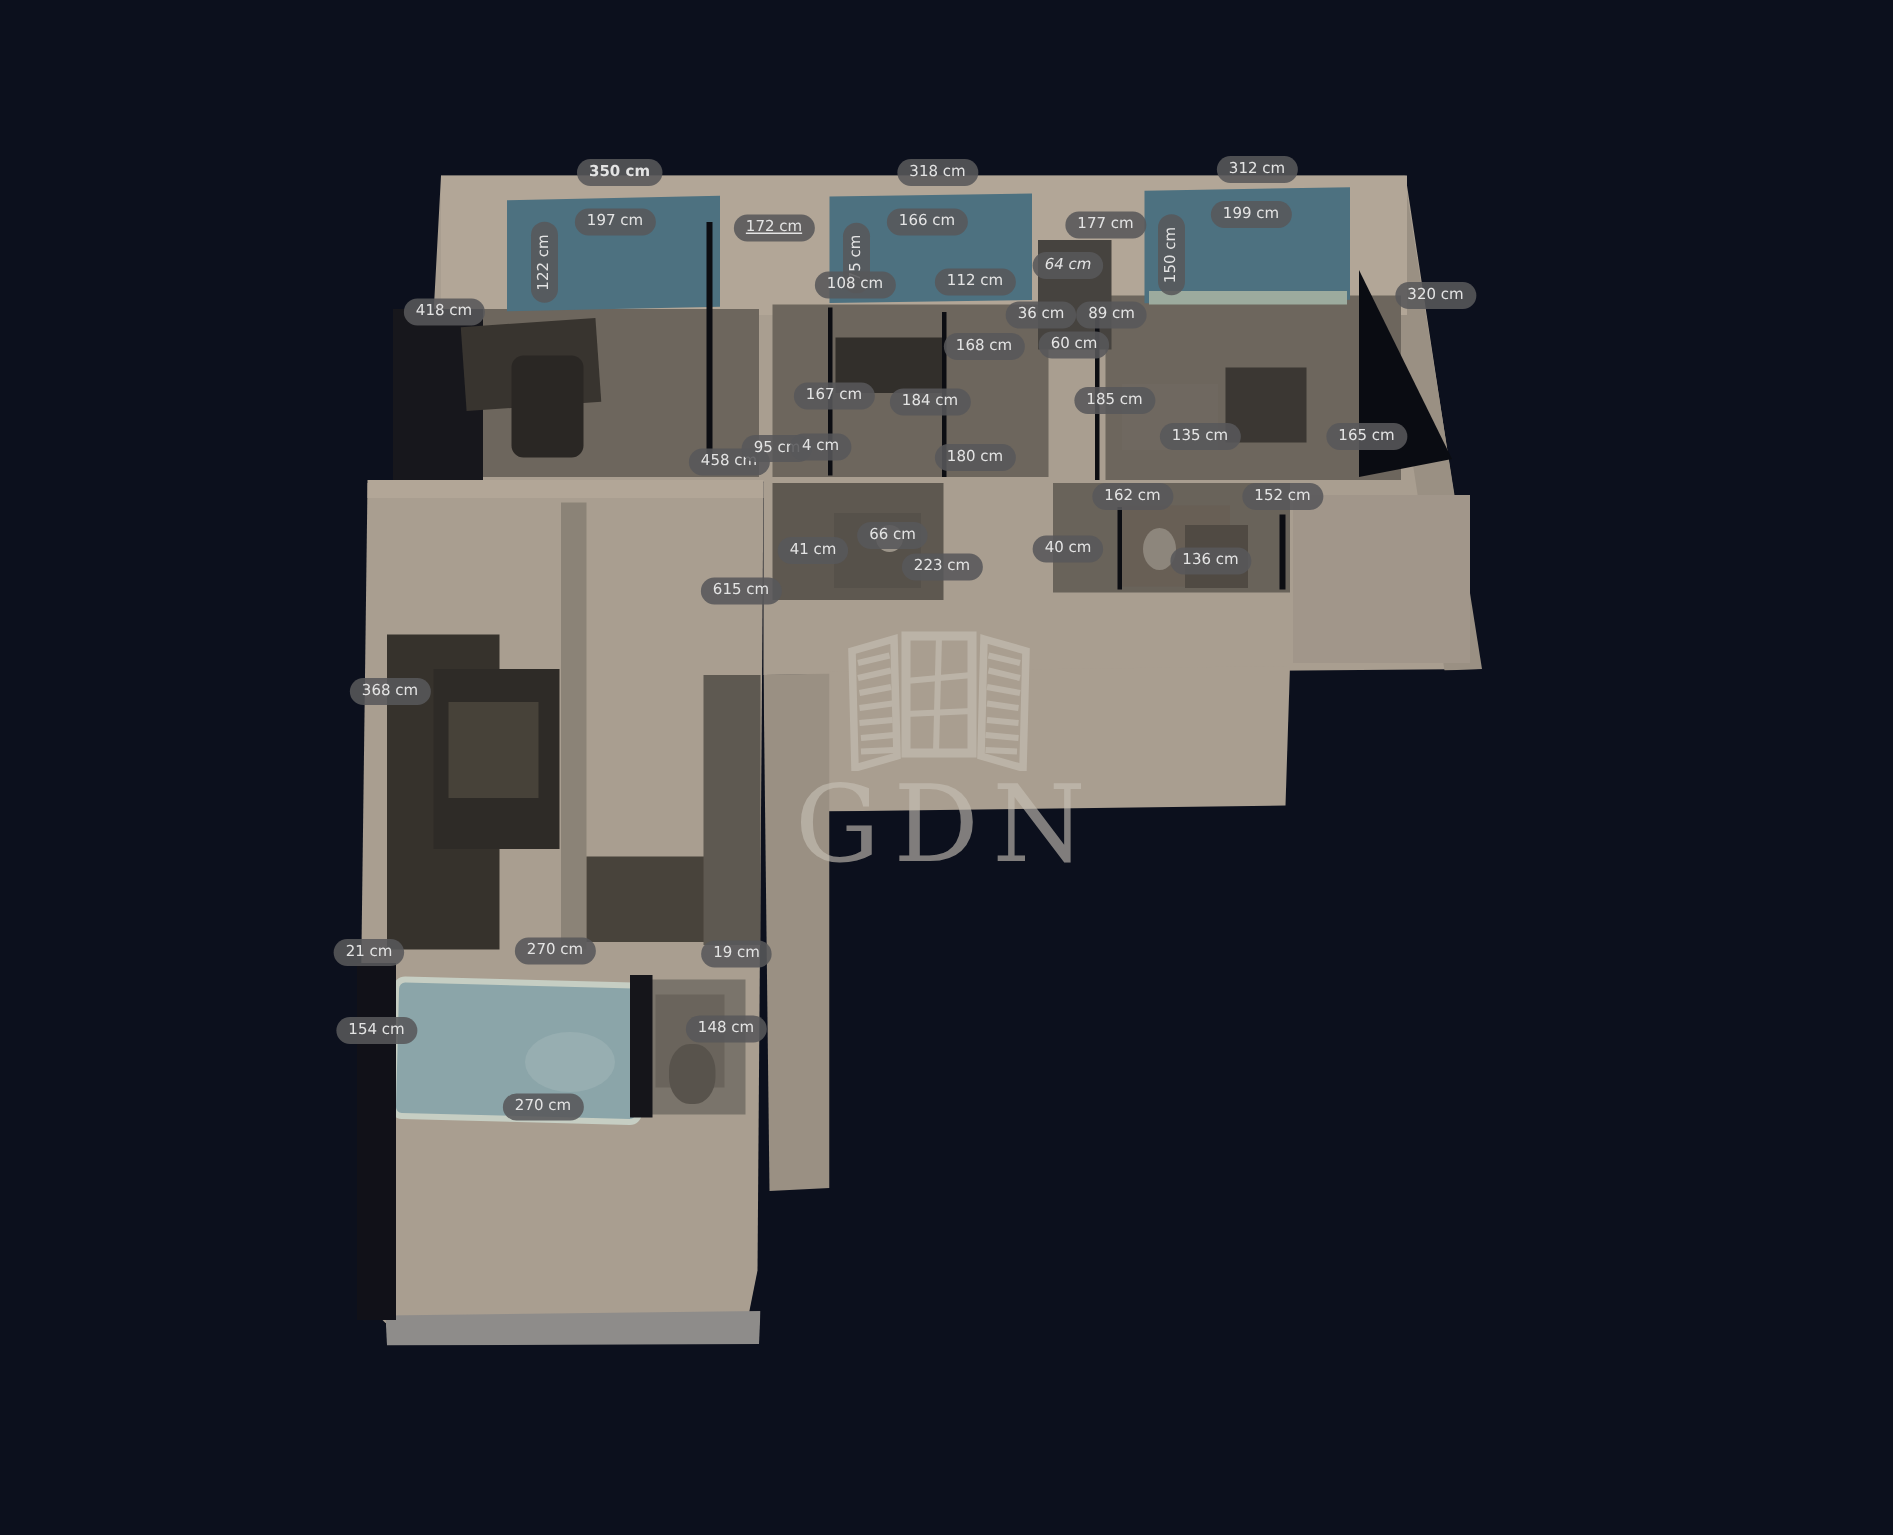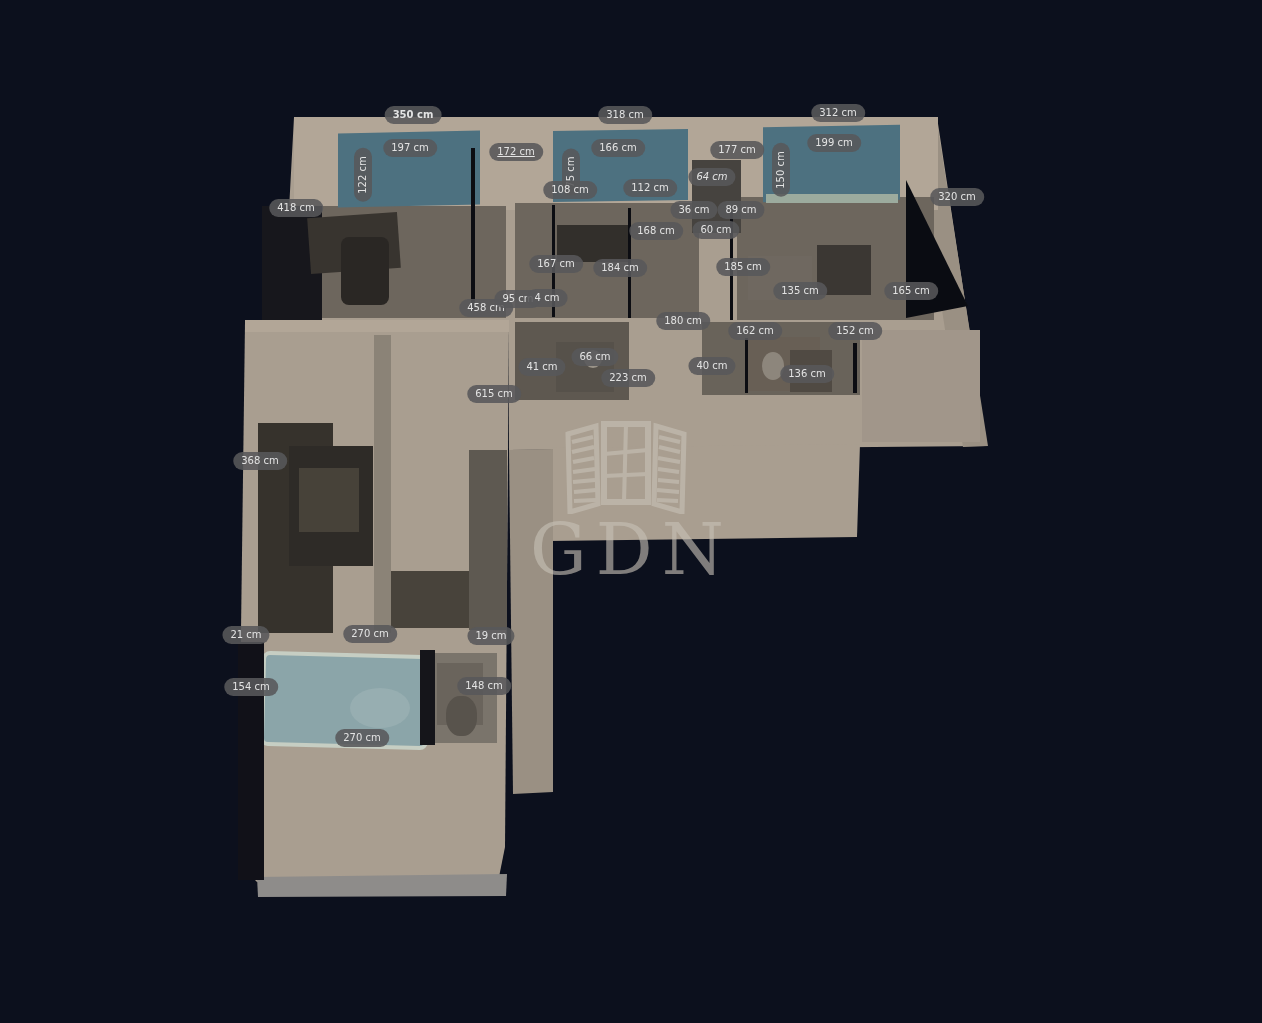--- a/index.html
+++ b/index.html
@@ -158,21 +158,21 @@
       <div class="dim" style="left: 656px; top: 231px;">168 cm</div>
       <div class="dim" style="left: 716px; top: 230px;">60 cm</div>
       <div class="dim" style="left: 556px; top: 264px;">167 cm</div>
       <div class="dim" style="left: 620px; top: 268px;">184 cm</div>
       <div class="dim" style="left: 743px; top: 267px;">185 cm</div>
       <div class="dim" style="left: 800px; top: 291px;">135 cm</div>
       <div class="dim" style="left: 911px; top: 291px;">165 cm</div>
       <div class="dim" style="left: 472px; top: 308px; margin-left: 14px;">458 cm</div>
       <div class="dim" style="left: 518px; top: 299px;">95 cm</div>
       <div class="dim" style="left: 547px; top: 298px;">4 cm</div>
-      <div class="dim" style="left: 683px; top: 305px; margin-top: 16px;">180 cm</div>
+      <div class="dim" style="left: 650px; top: 305px;">180 cm</div>
       <div class="dim" style="left: 755px; top: 331px;">162 cm</div>
       <div class="dim" style="left: 855px; top: 331px;">152 cm</div>
       <div class="dim" style="left: 595px; top: 357px;">66 cm</div>
       <div class="dim" style="left: 542px; top: 367px;">41 cm</div>
       <div class="dim" style="left: 628px; top: 378px;">223 cm</div>
       <div class="dim" style="left: 712px; top: 366px;">40 cm</div>
       <div class="dim" style="left: 807px; top: 374px;">136 cm</div>
       <div class="dim" style="left: 494px; top: 394px;">615 cm</div>
       <div class="dim" style="left: 260px; top: 461px;">368 cm</div>
       <div class="dim" style="left: 246px; top: 635px;">21 cm</div>

